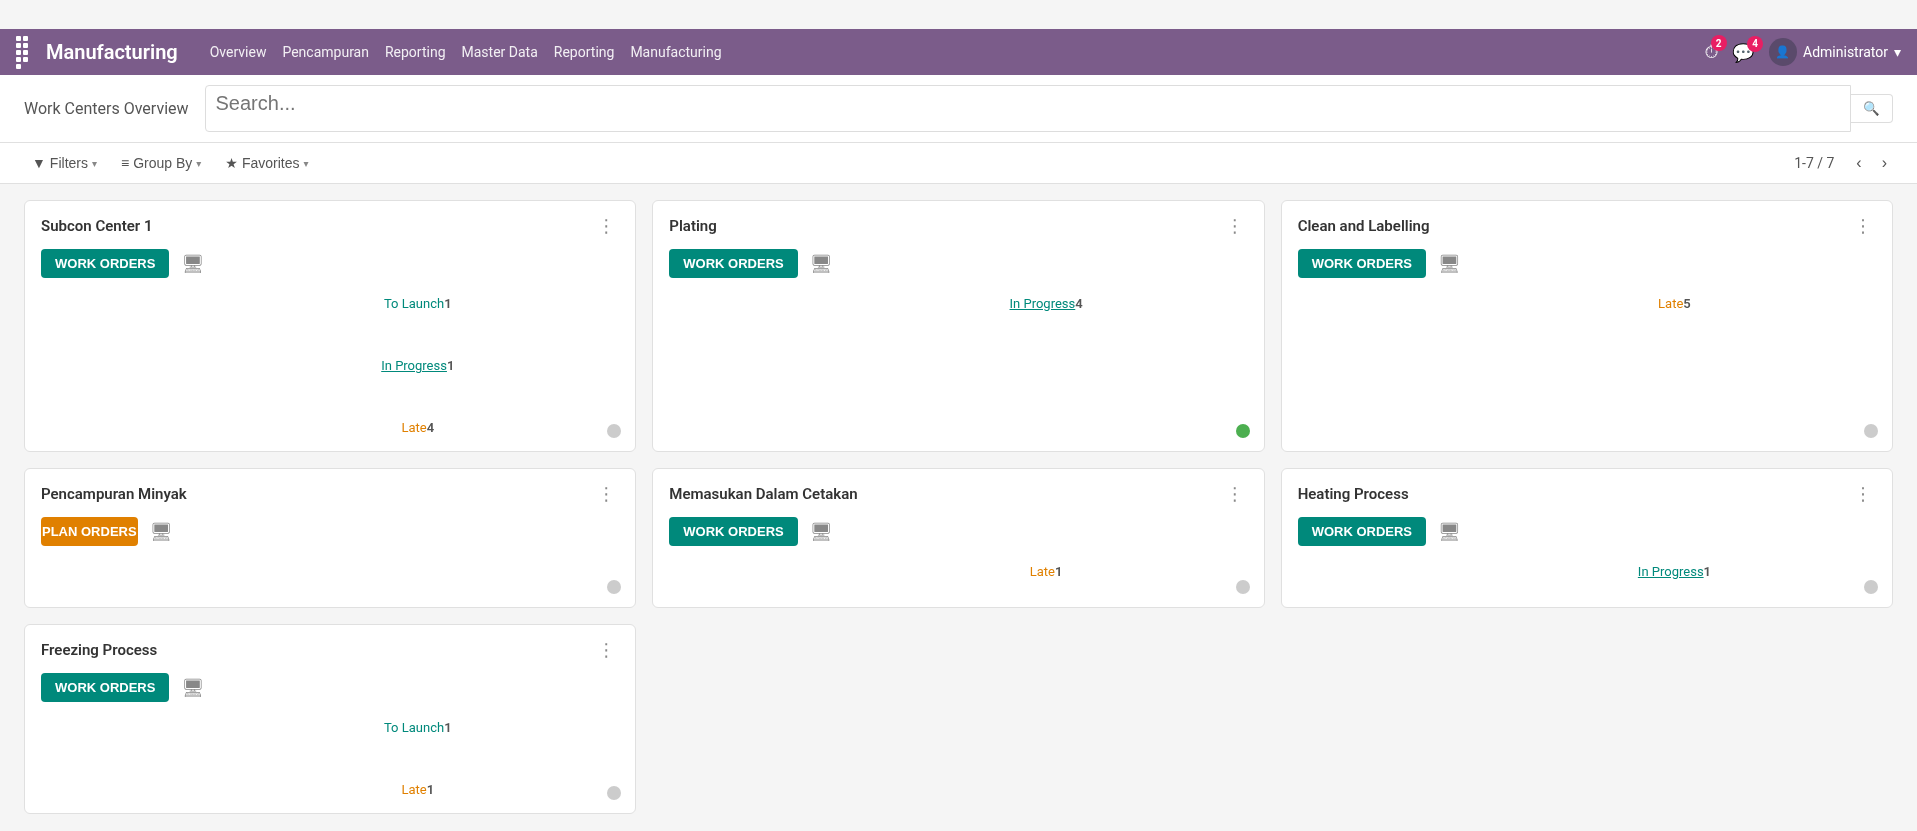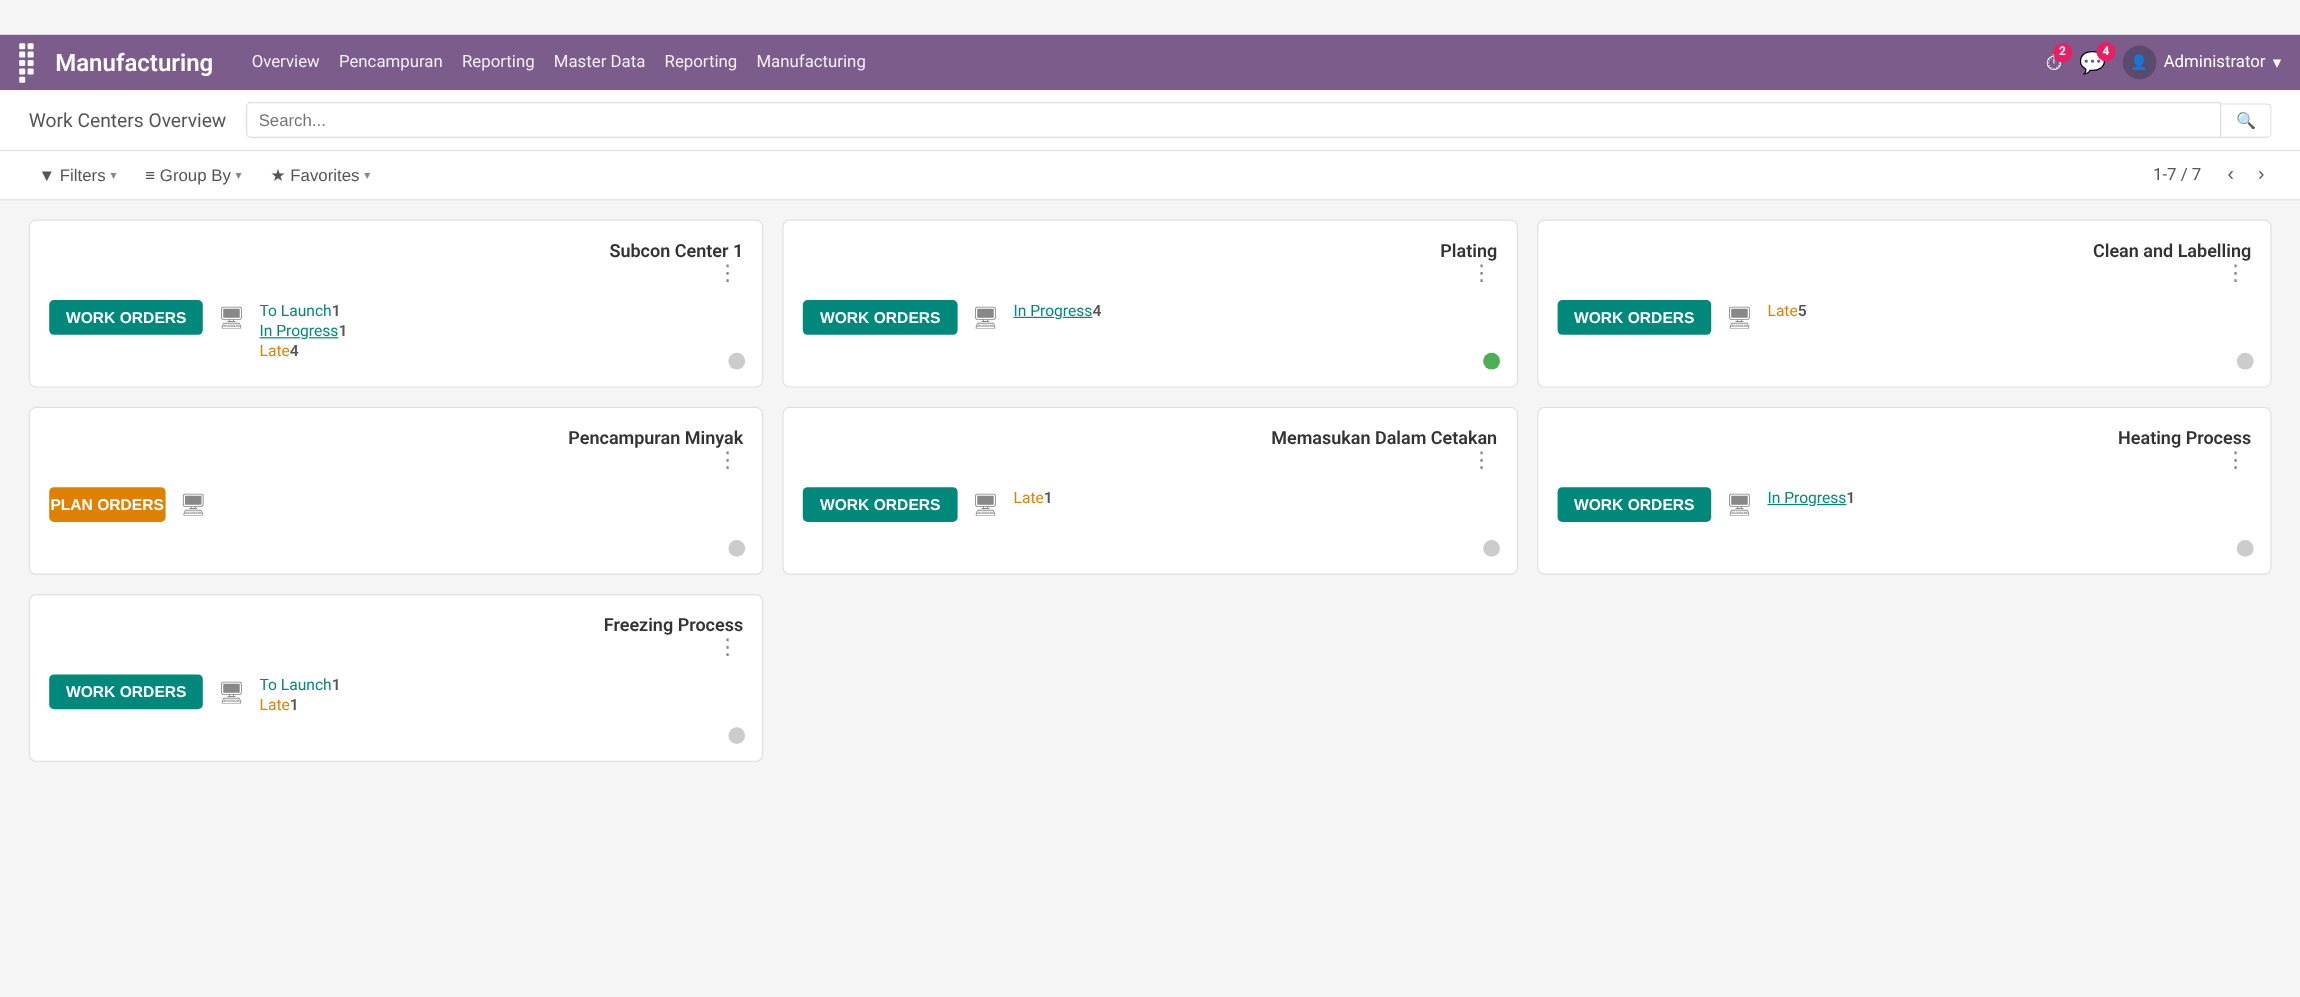--- a/index.html
+++ b/index.html
@@ -46,22 +46,22 @@
       gap: 0;
     }
     .search-input-wrap {
       flex: 1;
       position: relative;
     }
     .search-input {
       width: 100%;
       border: 1px solid #ddd;
       border-radius: 4px 0 0 4px;
-      padding: 6px 36px 6px 10px;
-      font-size: 14px;
+      padding: 6px 36px 16px 10px;
+      font-size: 20px;
       outline: none;
       color: #c2410c;
     }
     .search-btn {
       border: 1px solid #ddd;
       border-left: none;
       background: #fff;
       padding: 6px 12px;
       cursor: pointer;
       border-radius: 0 4px 4px 0;
@@ -108,21 +108,20 @@
       border: 1px solid #e0e0e0;
       padding: 16px;
       position: relative;
       min-height: 140px;
     }
     .card-header {
       display: flex;
       align-items: flex-end;
       justify-content: space-between;
       margin-bottom: 14px;
-      flex-direction: column;
     }
     .card-title { font-size: 15px; font-weight: 600; color: #333; }
     .card-menu-btn {
       background: none;
       border: none;
       cursor: pointer;
       color: #888;
       font-size: 18px;
       line-height: 1;
       padding: 0 4px;
@@ -161,22 +160,23 @@
     }
     .card-stats {
       flex: 1;
       display: flex;
       flex-direction: column;
       gap: 2px;
       margin-top: 2px;
     }
     .stat-row {
       display: flex;
-      justify-content: flex-start;
-      align-items: center;
+      justify-content: center;
+      align-items: center;
+      margin-top: 45px;
     }
     .stat-label { color: #00897B; font-size: 13px; }
     .stat-value { color: #555; font-size: 13px; font-weight: 600; }
     .stat-label.late { color: #E08000; }
     .stat-label.in-progress { color: #00897B; text-decoration: underline; }
 
     .card-footer {
       position: absolute;
       bottom: 10px;
       right: 14px;

